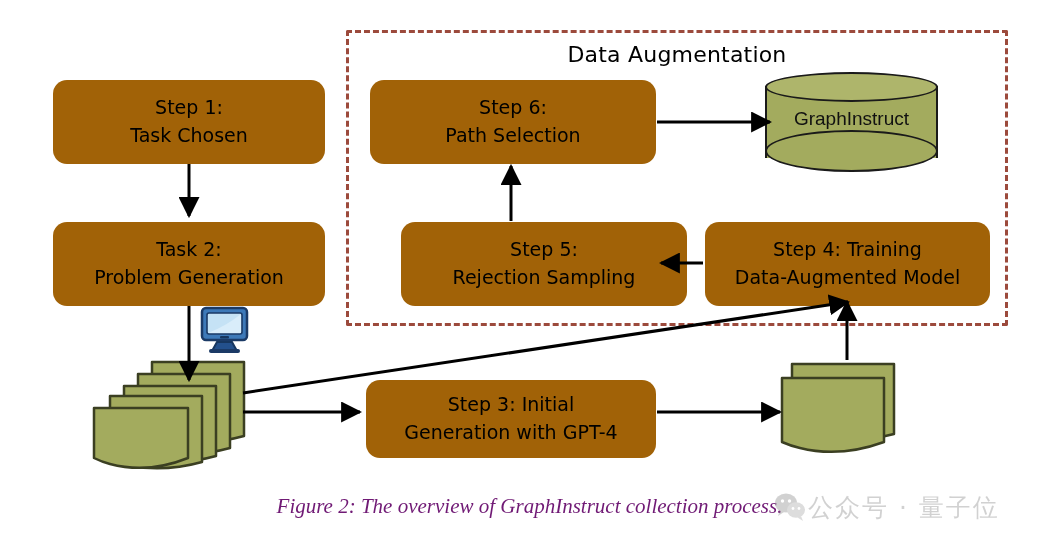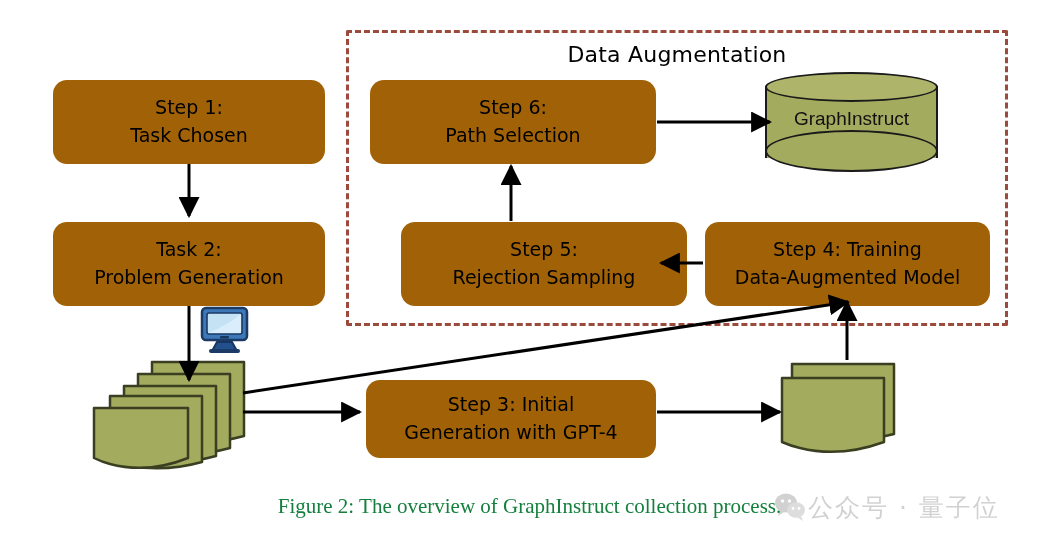--- a/index.html
+++ b/index.html
@@ -120,21 +120,22 @@
 
   
   .caption {
     position: absolute;
     left: 0;
     top: 494px;
     width: 1059px;
     text-align: center;
     font-family: "Liberation Serif", serif;
     font-size: 21px;
-    color: #15803d;
+    color: #701a75;
+    font-style: italic;
   }
 
   
   .watermark {
     position: absolute;
     left: 774px;
     top: 484px;
     width: 280px;
     height: 46px;
     display: flex;

